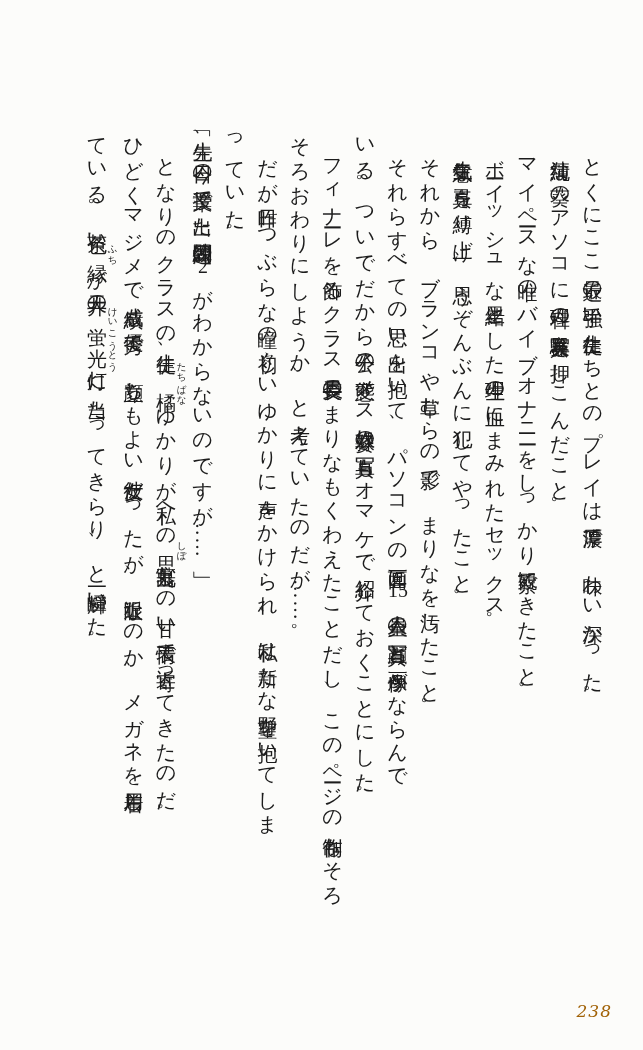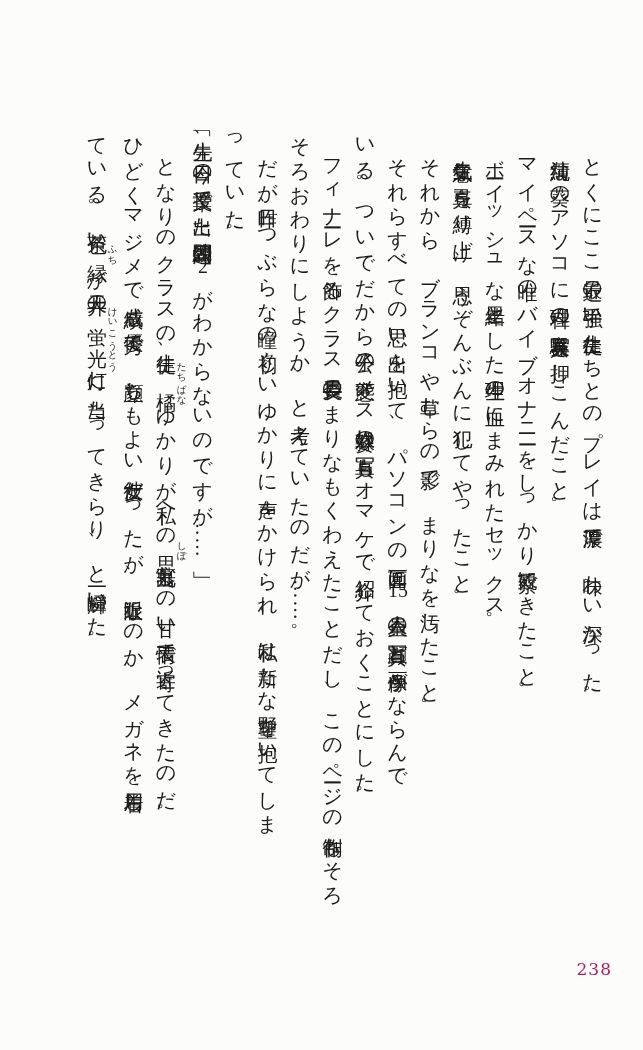--- a/index.html
+++ b/index.html
@@ -43,26 +43,27 @@
   ruby {
     ruby-position: over;
   }
   rt {
     font-size: 9.5px;
     letter-spacing: 0;
     font-family: "Liberation Serif", "DejaVu Serif", serif;
   }
   .page-number {
     position: absolute;
-    top: 959px;
+    top: 1001px;
     right: 31px;
     font-family: "DejaVu Serif", "Liberation Serif", serif;
+    font-style: italic;
     font-size: 17px;
     letter-spacing: 1px;
-    color: #be185d;
+    color: #a16207;
   }
 </style>
 </head>
 <body>
 
 <div class="page">
   <div class="text-block" id="text-block">
       <div class="tline indent">とくにここ最近の手強い生徒たちとのプレイは濃厚で、味わい深かった。</div>
       <div class="tline indent">清純な葵のアソコに理科の実験器具を押しこんだこと。</div>
       <div class="tline indent">マイペースな唯のバイブオナニーをしっかり観察できたこと。</div>

